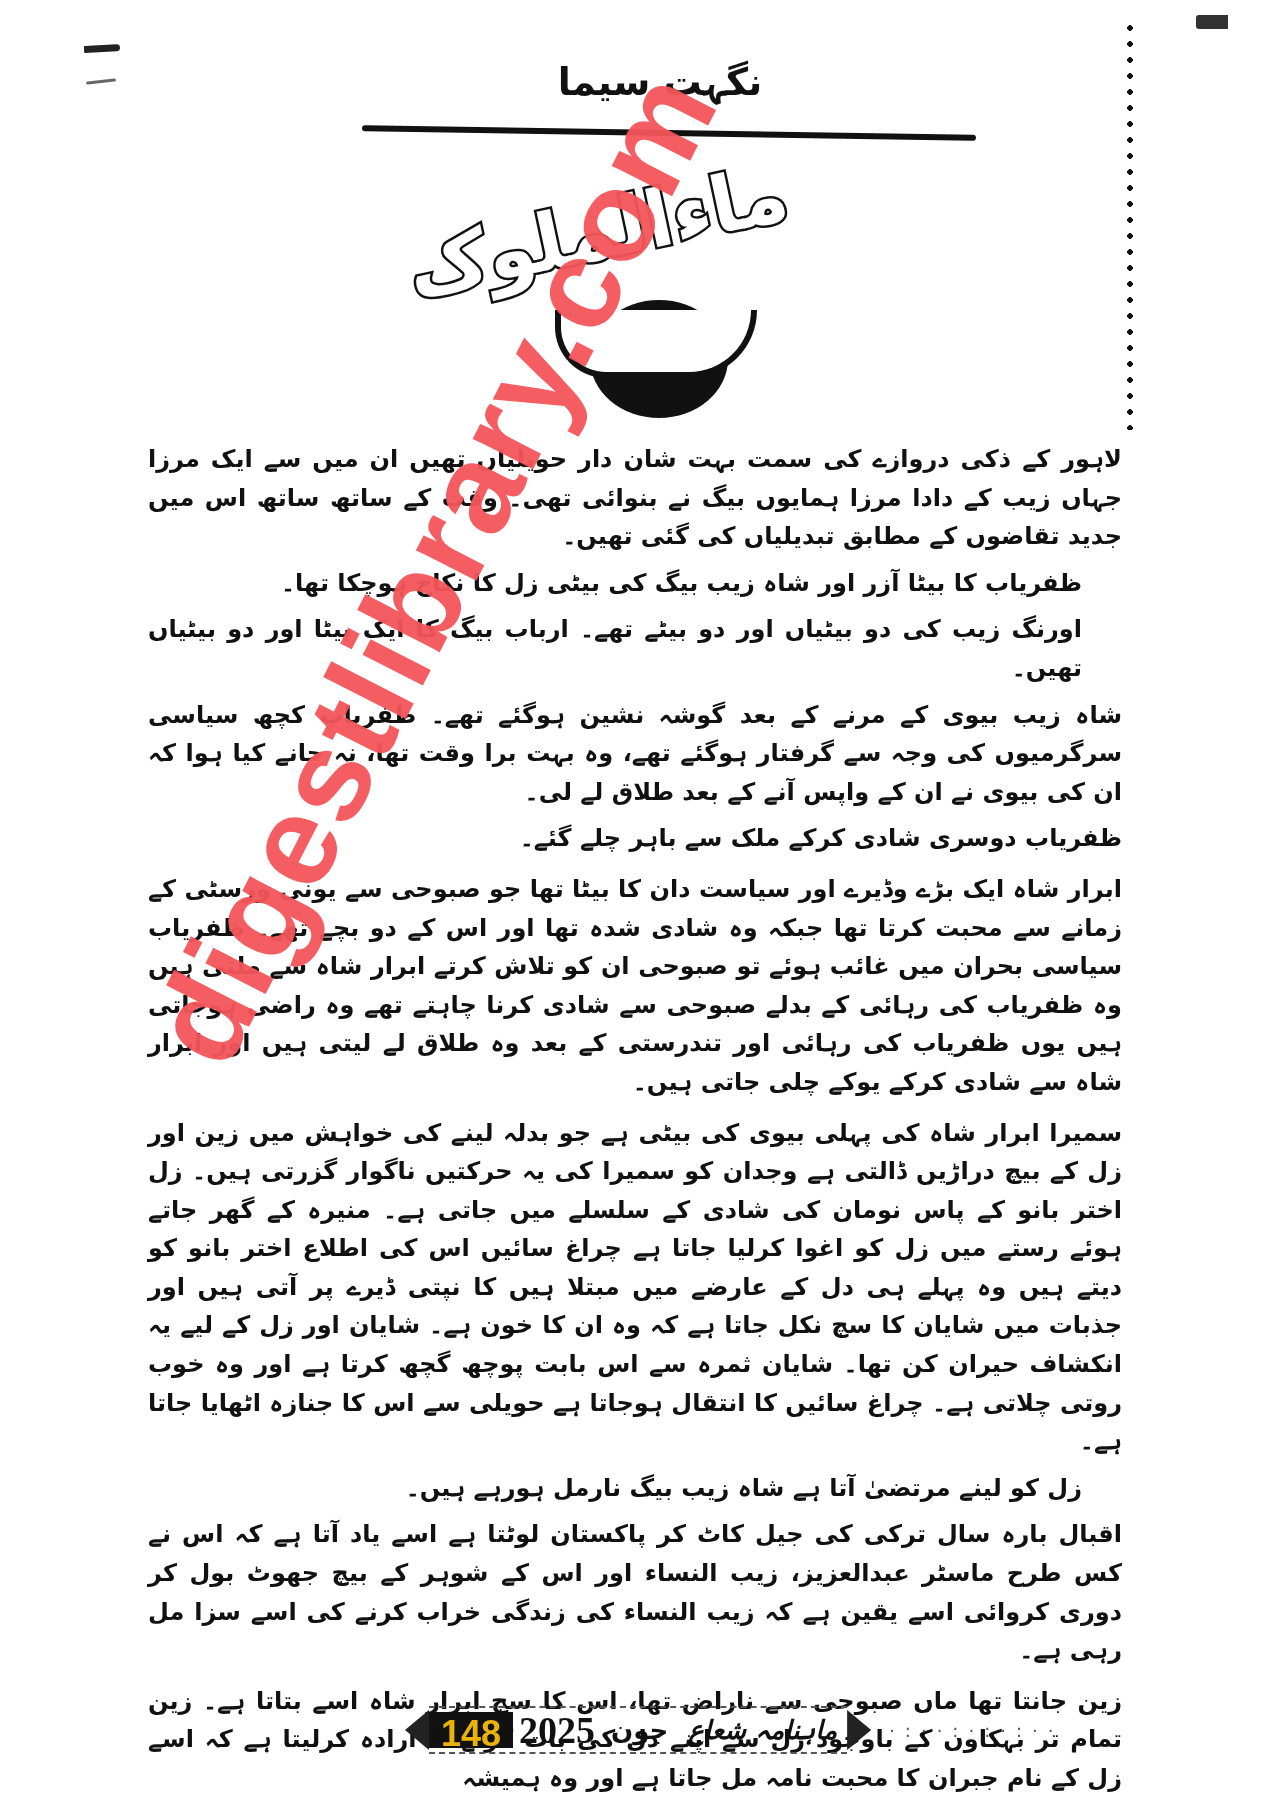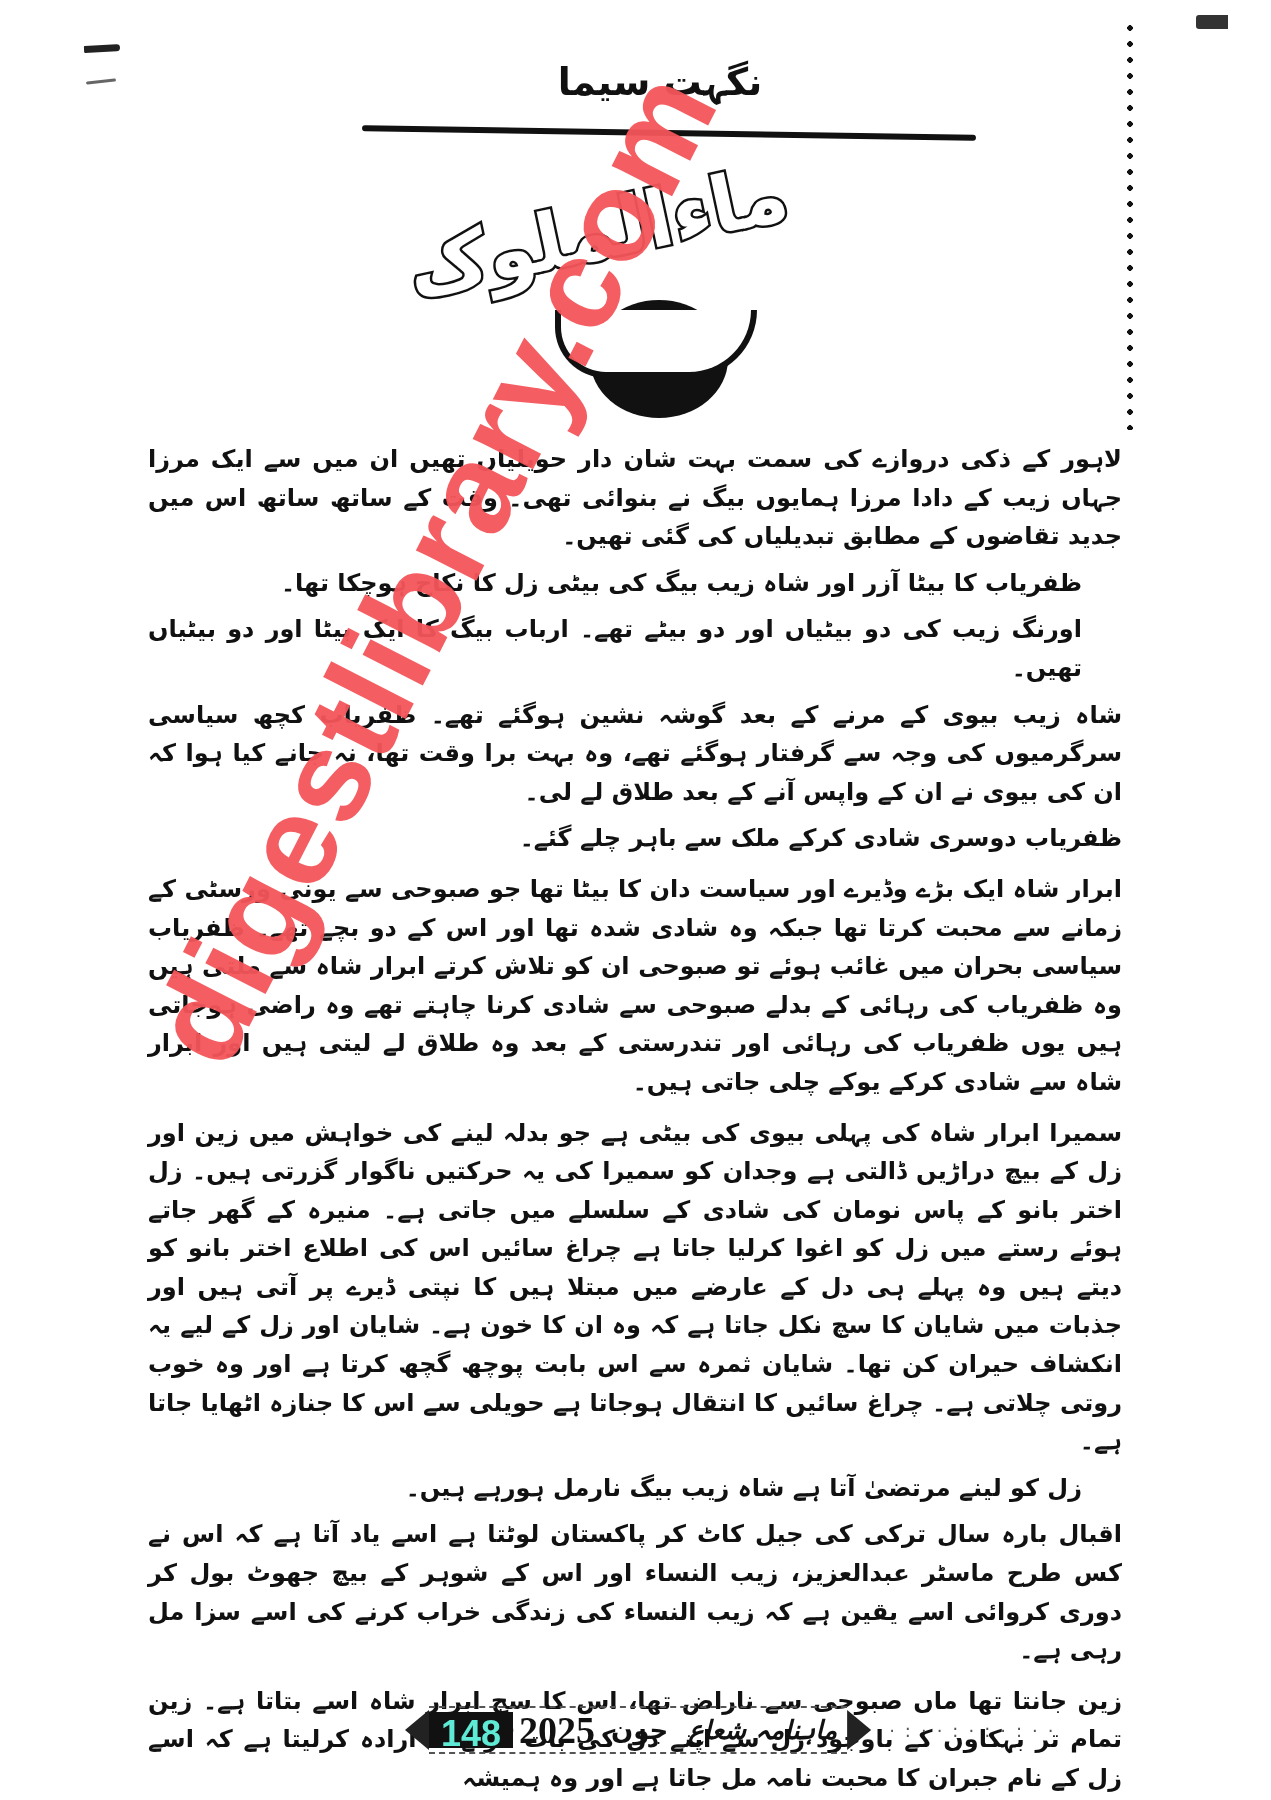--- a/index.html
+++ b/index.html
@@ -20,21 +20,21 @@
       font-size: 24px; line-height: 38.6px; font-weight: bold; font-family: "DejaVu Sans", sans-serif; }
     .body-text p { margin: 8px; }
     .body-text p.indent { padding-right: 40px; }
     .body-text p.gap { margin-top: 12px; }
     .watermark { position: absolute; left: 120px; top: 1020px; font-size: 128px; font-weight: bold; color: #f4565a; opacity: 0.95;
       transform-origin: left top; transform: rotate(-63deg); font-family: "Liberation Sans", sans-serif; letter-spacing: 2px; white-space: nowrap; pointer-events: none; }
     .footer { position: absolute; left: 405px; top: 1705px; height: 50px; display: flex; align-items: center; }
     .footer-orn { width: 24px; height: 40px; background: #222; clip-path: polygon(0 50%, 100% 0, 100% 100%); }
     .footer-orn.right { clip-path: polygon(0 0, 100% 50%, 0 100%); }
     .footer-box { display: flex; align-items: center; height: 44px; border-top: 2px dashed #555; border-bottom: 2px dashed #555; }
-    .footer-page { background: #111; color: #5eead4; font-family: "Liberation Sans", sans-serif; font-weight: bold; font-size: 36px; padding: 0 12px; height: 36px; line-height: 44px; }
+    .footer-page { background: #111; color: #eab308; font-family: "Liberation Sans", sans-serif; font-weight: bold; font-size: 36px; padding: 0 12px; height: 36px; line-height: 44px; }
     .footer-year { font-family: Liberation Serif, serif; font-weight: bold; font-size: 38px; padding: 0 6px; }
     .footer-month { font-weight: bold; font-size: 26px; padding: 0 10px; direction: rtl; text-align: center; }
     .footer-mag { font-weight: bold; font-size: 26px; padding: 0 10px; direction: rtl; font-style: italic; }
     .footer-dots { margin-left: 18px; letter-spacing: 10px; color: #555; font-size: 18px; }
   </style>
 </head>
 <body>
 
 <div class="scan-mark-tl1"></div>
 <div class="scan-mark-tl2"></div>

